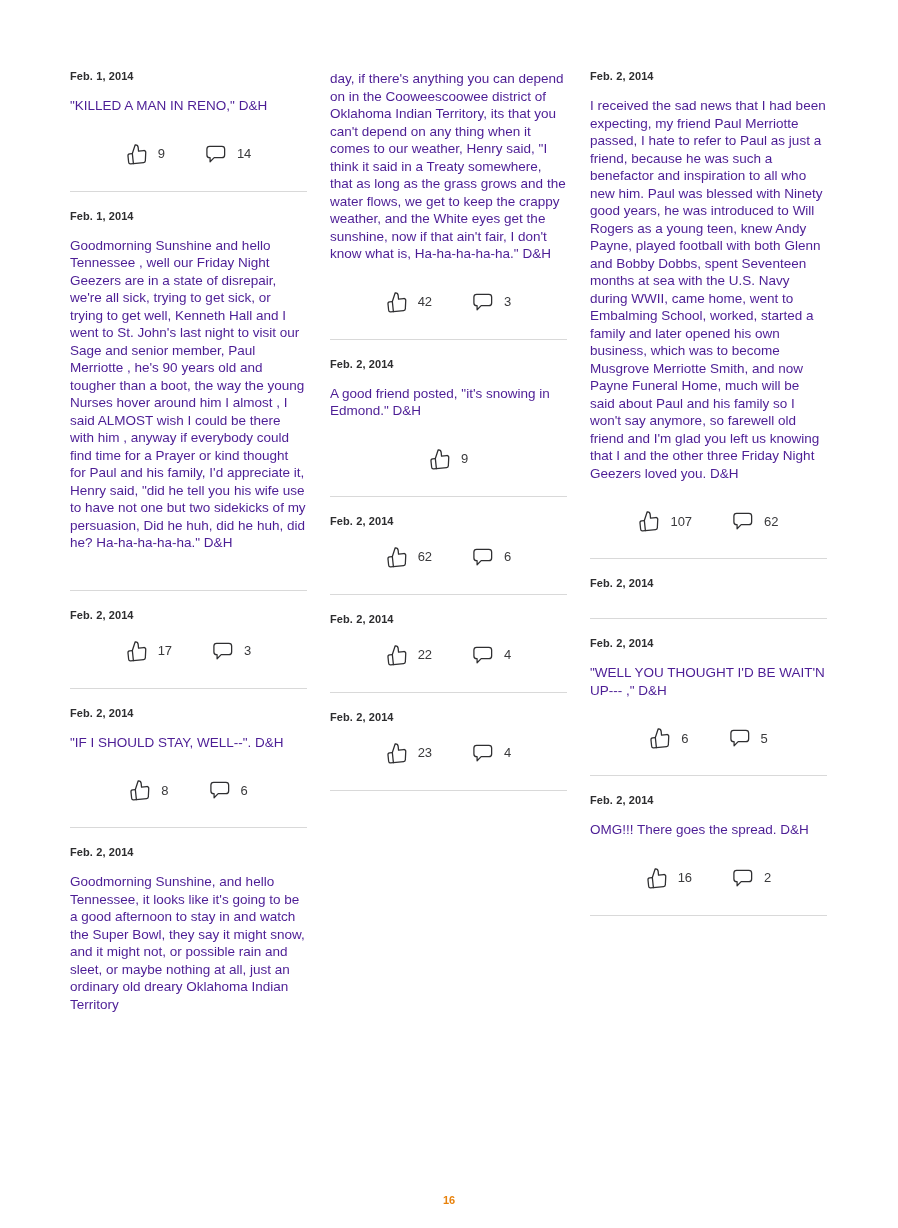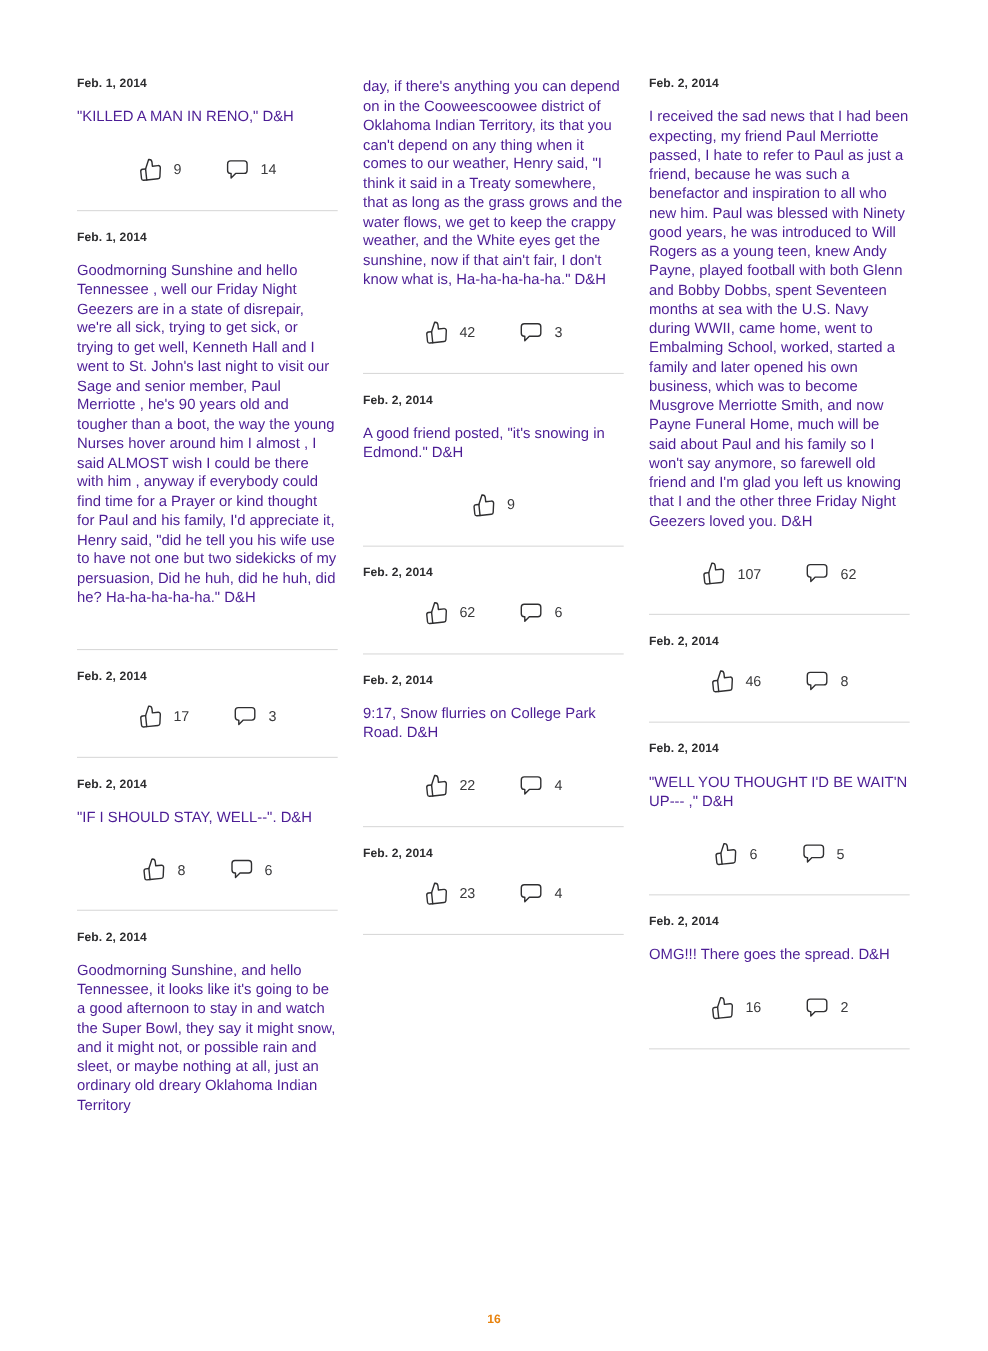--- a/index.html
+++ b/index.html
@@ -231,21 +231,20 @@
             <path d="M5.5 2.5h13a3 3 0 0 1 3 3v6.5a3 3 0 0 1-3 3H10l-4.5 4.5v-4.5h-.5a3 3 0 0 1-3-3V5.5a3 3 0 0 1 3-3z"></path>
           </svg>
         </span>
         <span class="count">6</span>
       </span>
     </div>
   </article>
 
   <article class="post">
     <h3 class="post-date">Feb. 2, 2014</h3>
-    <p class="post-text">9:17, Snow flurries on College Park Road. D&amp;H</p>
     <div class="post-stats">
       <span class="stat like-stat">
         <span class="icon thumb">
           <svg viewBox="0 0 24 24" width="22" height="22" fill="none" stroke="#2f2f31" stroke-width="1.4" stroke-linejoin="round" stroke-linecap="round">
             <path d="M14 9V5a3 3 0 0 0-3-3l-4 9v11h11.28a2 2 0 0 0 2-1.7l1.38-9a2 2 0 0 0-2-2.3z"></path>
             <path d="M7 22H4a2 2 0 0 1-2-2v-7a2 2 0 0 1 2-2h3"></path>
           </svg>
         </span>
         <span class="count">22</span>
       </span>
@@ -303,39 +302,20 @@
             <path d="M5.5 2.5h13a3 3 0 0 1 3 3v6.5a3 3 0 0 1-3 3H10l-4.5 4.5v-4.5h-.5a3 3 0 0 1-3-3V5.5a3 3 0 0 1 3-3z"></path>
           </svg>
         </span>
         <span class="count">62</span>
       </span>
     </div>
   </article>
 
   <article class="post">
     <h3 class="post-date">Feb. 2, 2014</h3>
-    <div class="post-stats">
-      <span class="stat like-stat">
-        <span class="icon thumb">
-          <svg viewBox="0 0 24 24" width="22" height="22" fill="none" stroke="#2f2f31" stroke-width="1.4" stroke-linejoin="round" stroke-linecap="round">
-            <path d="M14 9V5a3 3 0 0 0-3-3l-4 9v11h11.28a2 2 0 0 0 2-1.7l1.38-9a2 2 0 0 0-2-2.3z"></path>
-            <path d="M7 22H4a2 2 0 0 1-2-2v-7a2 2 0 0 1 2-2h3"></path>
-          </svg>
-        </span>
-        <span class="count">46</span>
-      </span>
-      <span class="stat comment-stat">
-        <span class="icon bubble">
-          <svg viewBox="0 0 24 22" width="22" height="20" fill="none" stroke="#2f2f31" stroke-width="1.4" stroke-linejoin="round">
-            <path d="M5.5 2.5h13a3 3 0 0 1 3 3v6.5a3 3 0 0 1-3 3H10l-4.5 4.5v-4.5h-.5a3 3 0 0 1-3-3V5.5a3 3 0 0 1 3-3z"></path>
-          </svg>
-        </span>
-        <span class="count">8</span>
-      </span>
-    </div>
   </article>
 
   <article class="post">
     <h3 class="post-date">Feb. 2, 2014</h3>
     <p class="post-text">"WELL YOU THOUGHT I'D BE WAIT'N UP--- ," D&amp;H</p>
     <div class="post-stats">
       <span class="stat like-stat">
         <span class="icon thumb">
           <svg viewBox="0 0 24 24" width="22" height="22" fill="none" stroke="#2f2f31" stroke-width="1.4" stroke-linejoin="round" stroke-linecap="round">
             <path d="M14 9V5a3 3 0 0 0-3-3l-4 9v11h11.28a2 2 0 0 0 2-1.7l1.38-9a2 2 0 0 0-2-2.3z"></path>

